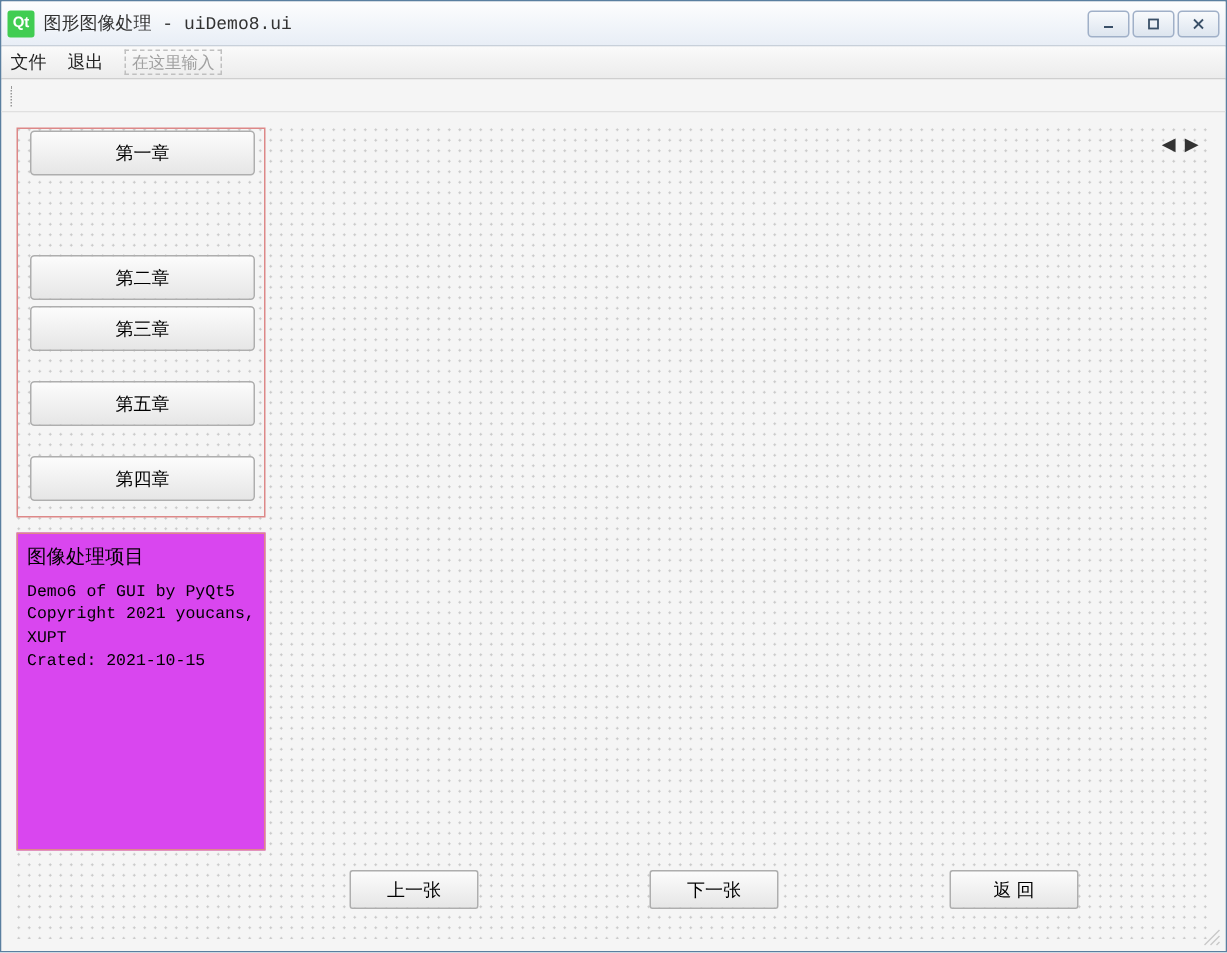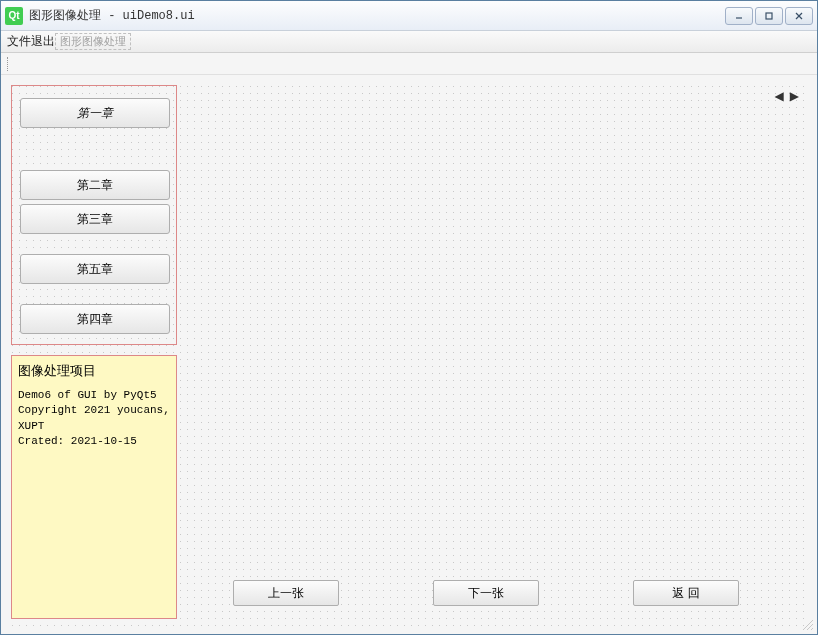--- a/index.html
+++ b/index.html
@@ -7,45 +7,45 @@
 
 .window { width: 818px; height: 635px; border: 1px solid #5a7fa0; background: #f0f0f0; position: relative; }
 
 .titlebar { height: 30px; background: linear-gradient(#fdfdfe, #e8eef6); border-bottom: 1px solid #c8d0da; display: flex; align-items: center; padding: 0 4px; }
 .titlebar .qt-logo { width: 18px; height: 18px; background: #41cd52; color: #fff; font-size: 10px; font-weight: bold; display: flex; align-items: center; justify-content: center; margin-right: 6px; border-radius: 2px; }
 .titlebar .title { font-size: 12px; color: #333; font-family: Liberation Mono, monospace; }
 .titlebar .win-controls { margin-left: auto; display: flex; gap: 2px; }
 .titlebar .win-btn { width: 28px; height: 18px; border: 1px solid #a0b0c8; border-radius: 3px; background: linear-gradient(#f8fafc, #dde5ef); font-size: 10px; display: flex; align-items: center; justify-content: center; color: #3a5068; cursor: pointer; }
 .titlebar .win-btn svg { width: 10px; height: 10px; }
 
-.menubar { height: 22px; background: linear-gradient(#fafafa, #ececec); border-bottom: 1px solid #cfcfcf; display: flex; align-items: center; padding: 0 6px; font-size: 12px; }
+.menubar { height: 22px; background: linear-gradient(#fafafa, #ececec); border-bottom: 1px solid #cfcfcf; display: flex; align-items: center; padding: 0 6px; font-size: 12px; gap: 14px; }
 .menubar .menu-item { color: #222; cursor: pointer; }
 .menubar .menu-placeholder { color: #a0a0a0; border: 1px dashed #c0c0c0; padding: 0 4px; font-size: 11px; }
 
 .toolbar-strip { height: 22px; background: #f5f5f5; border-bottom: 1px solid #e0e0e0; position: relative; }
 .toolbar-grip { position: absolute; left: 6px; top: 4px; width: 6px; height: 14px; }
 .toolbar-grip::before { content: ""; position: absolute; left: 0; top: 0; width: 2px; height: 100%; border-left: 1px dotted #999; }
 
 .client { position: absolute; top: 74px; left: 0; right: 0; bottom: 0; background: #f5f5f5; }
 .dotgrid { position: absolute; inset: 8px; background-image: radial-gradient(#c8c8c8 0.7px, transparent 0.7px); background-size: 7px 7px; background-position: 0 0; }
 
 .chapter-panel { position: absolute; left: 10px; top: 10px; width: 166px; height: 260px; border: 1px solid #e86; border-color: #d88; background: rgba(255,255,255,0.0); }
 .chapter-panel { border: 1px solid #d88; }
 .chapter-btn { position: absolute; left: 8px; width: 150px; height: 30px; background: linear-gradient(#fcfcfc, #e6e6e6); border: 1px solid #aeaeae; border-radius: 3px; font-size: 12px; cursor: pointer; }
-.chapter-btn:nth-child(1){ top: 12px; font-style: italic; }
+.chapter-btn:nth-child(1){ top: 1px; }
 .chapter-btn:nth-child(2){ top: 84px; }
 .chapter-btn:nth-child(3){ top: 118px; }
 .chapter-btn:nth-child(4){ top: 168px; }
 .chapter-btn:nth-child(5){ top: 218px; }
 
-.info-panel { position: absolute; left: 10px; top: 280px; width: 166px; height: 264px; border: 1px solid #d88; background: #fef9c3; padding: 6px; font-size: 12px; }
+.info-panel { position: absolute; left: 10px; top: 280px; width: 166px; height: 212px; border: 1px solid #d88; background: #d946ef; padding: 6px; font-size: 12px; }
 .info-title { font-family: SimSun, serif; font-size: 13px; margin-bottom: 8px; }
 .info-body { font-family: "Courier New", monospace; font-size: 11px; line-height: 1.4; white-space: pre-wrap; word-break: break-word; }
 
-.bottom-btn { position: absolute; bottom: 28px; width: 106px; height: 26px; background: linear-gradient(#fcfcfc, #e6e6e6); border: 1px solid #aeaeae; border-radius: 2px; font-size: 12px; cursor: pointer; }
+.bottom-btn { position: absolute; bottom: 28px; width: 86px; height: 26px; background: linear-gradient(#fcfcfc, #e6e6e6); border: 1px solid #aeaeae; border-radius: 2px; font-size: 12px; cursor: pointer; }
 
 .nav-arrows { position: absolute; top: 14px; right: 18px; display: flex; gap: 6px; font-size: 12px; color: #333; }
 .nav-arrows span { cursor: pointer; }
 
 .jpeg-icon { position: absolute; left: 440px; top: 170px; width: 100px; height: 120px; }
 
 .watermark { position: absolute; right: 10px; bottom: 4px; font-size: 16px; color: rgba(120,120,120,0.5); font-style: italic; font-family: Arial, sans-serif; pointer-events: none; }
 
 .resize-grip { position: absolute; right: 2px; bottom: 2px; width: 14px; height: 14px; opacity: 0.4; }
 </style>
@@ -73,21 +73,21 @@
             <line x1="2" y1="2" x2="8" y2="8" stroke="#3a5068" stroke-width="1.2"></line>
             <line x1="8" y1="2" x2="2" y2="8" stroke="#3a5068" stroke-width="1.2"></line>
           </svg>
       </div>
     </div>
   </div>
 
   <div class="menubar">
     <span class="menu-item">文件</span>
     <span class="menu-item">退出</span>
-    <span class="menu-placeholder">图形图像处理</span>
+    <span class="menu-placeholder">在这里输入</span>
   </div>
 
   <div class="toolbar-strip">
     <div class="toolbar-grip"></div>
   </div>
 
   <div class="client">
     <div class="dotgrid"></div>
 
     <div class="nav-arrows">

